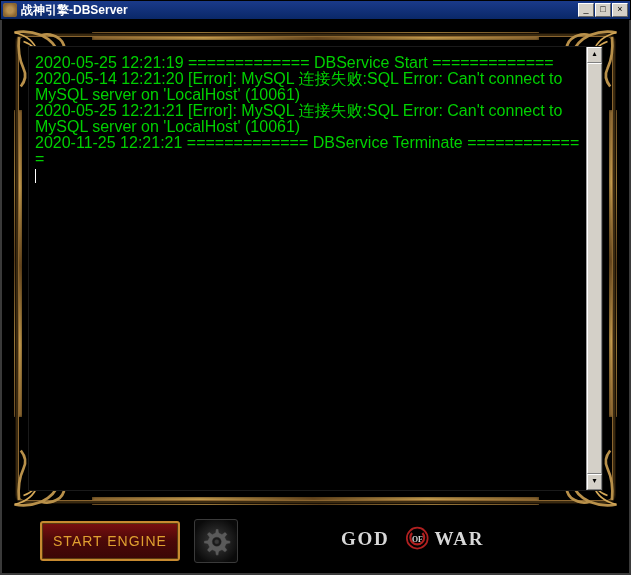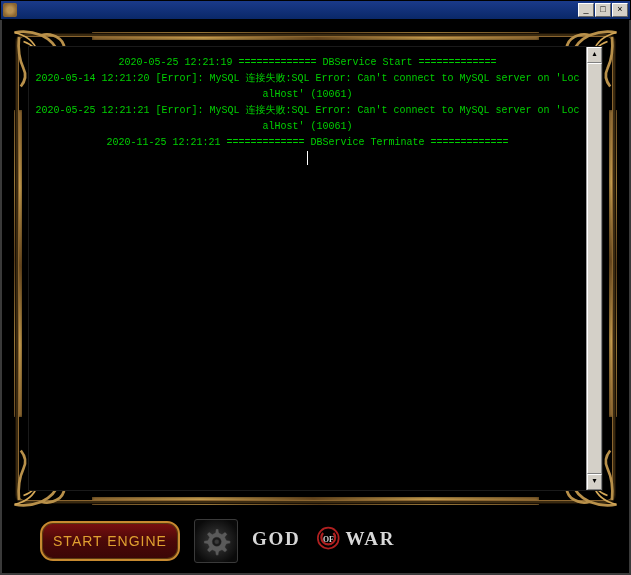--- a/index.html
+++ b/index.html
@@ -107,26 +107,25 @@
       right: 26px;
       bottom: 82px;
       background: #000;
       border: 1px solid #1a1a1a;
       display: flex;
     }
     .log-text {
       flex: 1;
       padding: 8px 6px;
       color: #00d000;
-      font-family: Liberation Mono, monospace;
-      font-size: 10px;
+      font-family: Liberation Sans, sans-serif;
+      font-size: 16px;
       line-height: 16px;
       overflow: hidden;
       word-break: break-all;
-      text-align: center;
     }
     .log-line { display: block; }
     .cursor {
       display: inline-block;
       width: 1px;
       height: 14px;
       background: #fff;
       vertical-align: text-bottom;
       animation: blink 1s steps(1) infinite;
     }
@@ -182,48 +181,49 @@
       background: linear-gradient(to bottom, #7a1010 0%, #4a0808 50%, #3a0606 100%);
       border: 2px solid #c78a30;
       box-shadow: inset 0 0 0 1px #5a3a10, 0 0 2px #000;
       color: #e0a030;
       font-family: Impact, Arial, sans-serif;
       font-size: 14px;
       letter-spacing: 1px;
       text-align: center;
       line-height: 36px;
       cursor: pointer;
-      border-radius: 13px;
+      border-radius: 3px;
       margin-left: 28px;
     }
     .settings-btn {
       width: 44px;
       height: 44px;
       background: radial-gradient(circle, #2a2a2a 30%, #0a0a0a 80%);
       border: 1px solid #3a3a3a;
       border-radius: 3px;
       display: flex;
       align-items: center;
       justify-content: center;
       cursor: pointer;
     }
     .settings-btn svg { width: 30px; height: 30px; }
     .gow-logo {
       flex: 1;
-      text-align: left;
+      text-align: center;
       padding-right: 16px;
     }
     .gow-logo svg { height: 26px; }
   </style>
 </head>
 <body>
 
 <div class="titlebar">
   <div class="titlebar-left">
     <div class="titlebar-icon"></div>
+    <div class="titlebar-title">战神引擎-DBServer</div>
   </div>
   <div class="titlebar-buttons">
     <div class="tb-btn">_</div>
     <div class="tb-btn">□</div>
     <div class="tb-btn">×</div>
   </div>
 </div>
 
 <div class="window-body">
 

